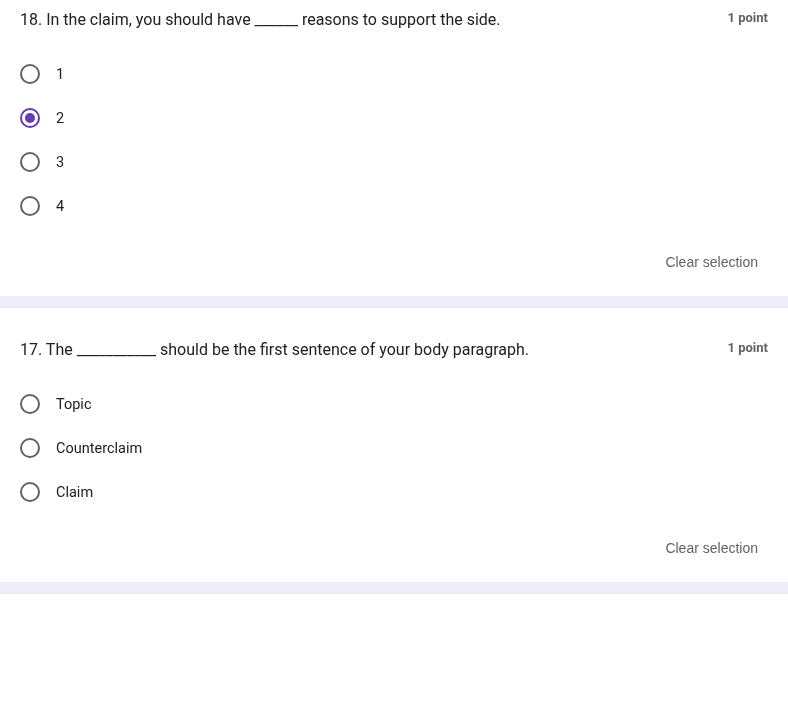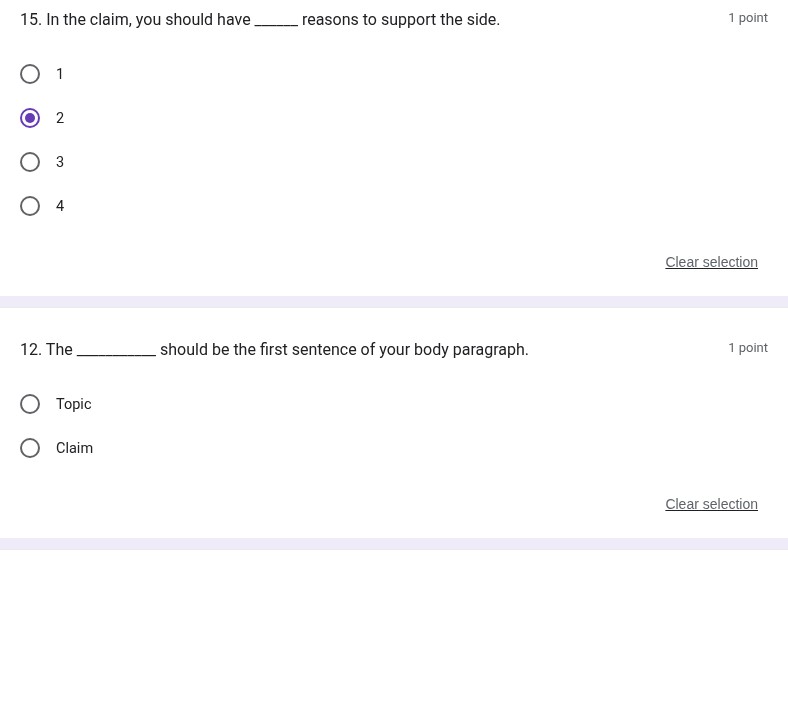--- a/index.html
+++ b/index.html
@@ -26,20 +26,21 @@
     line-height: 24px;
     color: #202124;
     flex: 1;
     padding-right: 20px;
   }
   .q-points {
     font-size: 13px;
     color: #5f6368;
     white-space: nowrap;
     margin-top: 2px;
+    font-weight: bold;
   }
   .options {
     padding-bottom: 10px;
   }
   .option {
     display: flex;
     align-items: center;
     padding: 12px 0;
     cursor: pointer;
   }
@@ -67,21 +68,20 @@
     border-radius: 50%;
   }
   .option-label {
     font-size: 14.5px;
     color: #202124;
   }
   .clear-row {
     display: flex;
     justify-content: flex-end;
     padding: 10px 0 20px;
-    text-decoration: underline;
   }
   .clear-btn {
     font-size: 14px;
     color: #5f6368;
     font-weight: 500;
     background: none;
     border: none;
     cursor: pointer;
     padding: 6px 10px;
   }
@@ -92,21 +92,21 @@
   }
   .spacer-top {
     height: 22px;
   }
 </style>
 </head>
 <body>
 
 <div class="card">
   <div class="q-header">
-    <div class="q-text">15. In the claim, you should have ______ reasons to support the side.</div>
+    <div class="q-text">18. In the claim, you should have ______ reasons to support the side.</div>
     <div class="q-points">1 point</div>
   </div>
   <div class="options">
     <div class="option">
       <div class="radio"></div>
       <div class="option-label">1</div>
     </div>
     <div class="option">
       <div class="radio selected"></div>
       <div class="option-label">2</div>
@@ -123,27 +123,31 @@
   <div class="clear-row">
     <button class="clear-btn">Clear selection</button>
   </div>
 </div>
 
 <div class="divider"></div>
 
 <div class="card">
   <div class="spacer-top"></div>
   <div class="q-header">
-    <div class="q-text">12. The ___________ should be the first sentence of your body paragraph.</div>
+    <div class="q-text">17. The ___________ should be the first sentence of your body paragraph.</div>
     <div class="q-points">1 point</div>
   </div>
   <div class="options">
     <div class="option">
       <div class="radio"></div>
       <div class="option-label">Topic</div>
+    </div>
+    <div class="option">
+      <div class="radio"></div>
+      <div class="option-label">Counterclaim</div>
     </div>
     <div class="option">
       <div class="radio"></div>
       <div class="option-label">Claim</div>
     </div>
   </div>
   <div class="clear-row">
     <button class="clear-btn">Clear selection</button>
   </div>
 </div>

